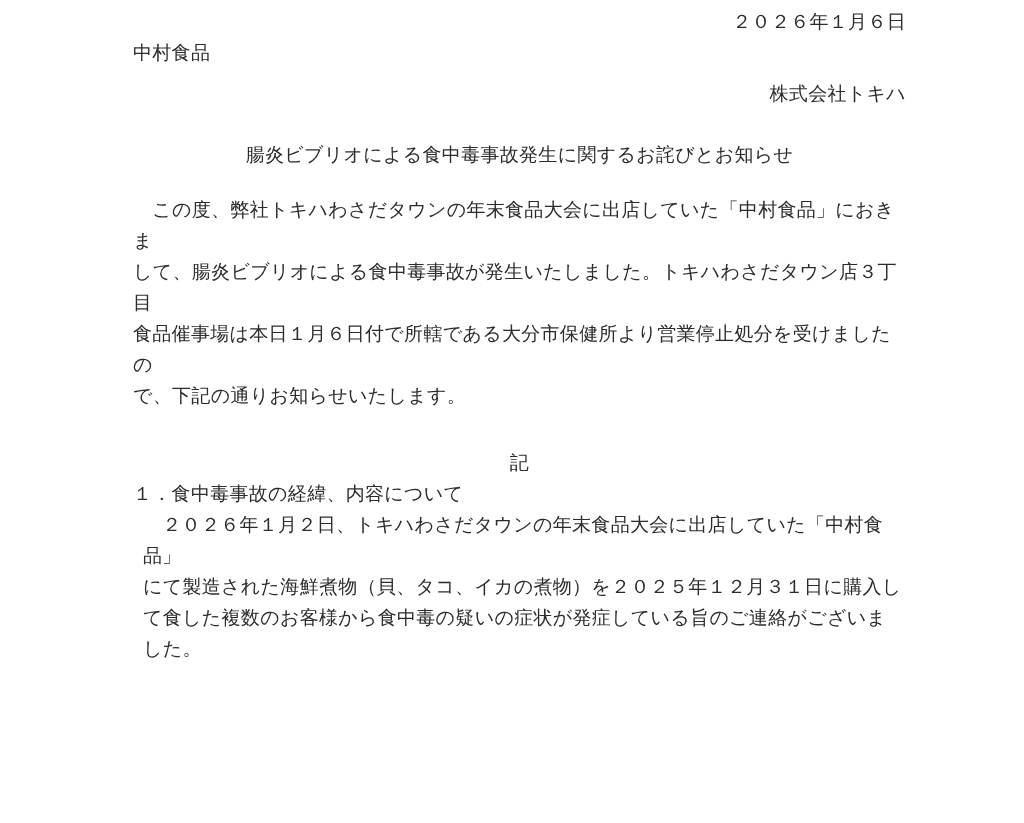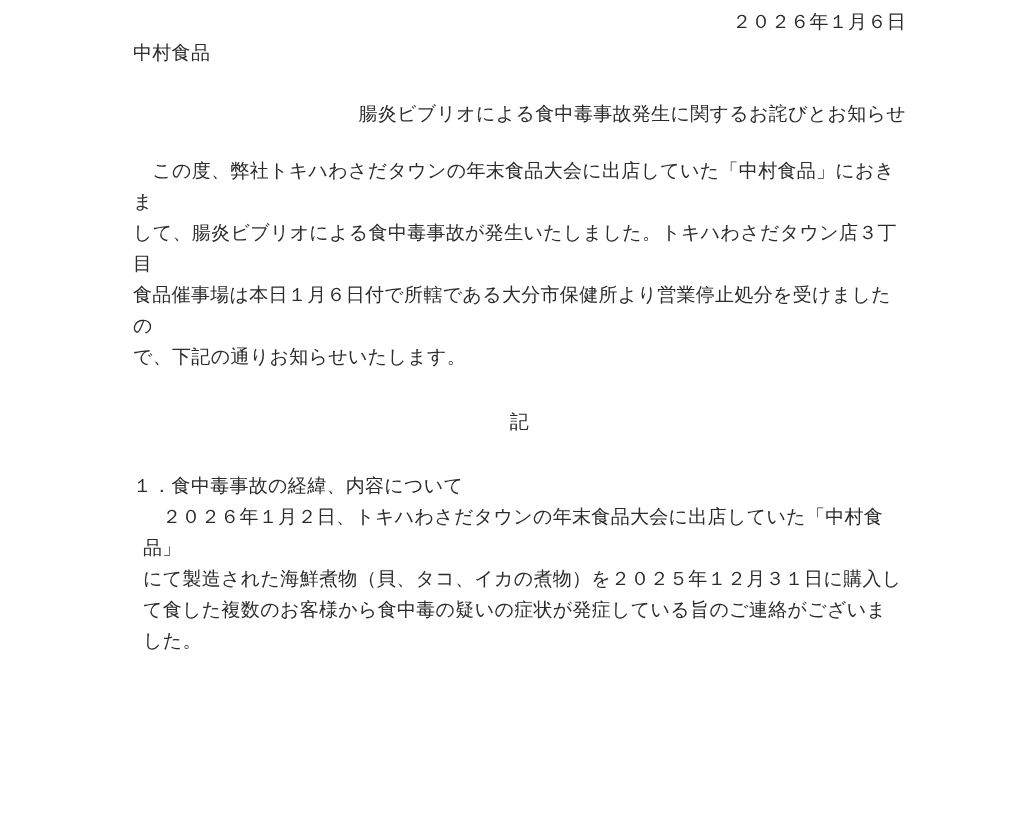--- a/index.html
+++ b/index.html
@@ -24,35 +24,36 @@
     padding: 6px 118px 0 133px;
     background: #ffffff;
     border-radius: 9px;
   }
   .line-block {
     white-space: pre-line; 
   }
   .align-right { text-align: right; }
   .align-center { text-align: center; }
   .sender-line { margin-top: 10px; }
-  .doc-title   { margin-top: 30px; text-align: right; }
-  .para-first  { margin-top: 26px; }
+  .doc-title   { margin-top: 30px; }
+  .para-first  { margin-top: 26px; font-family: Liberation Mono, monospace; }
   .record-marker { margin-top: 34px; }
-  .section-heading { margin-top: 33px; }
+  .section-heading { }
   .section-paragraph { margin-left: 10px; }
 </style>
 </head>
 <body>
 
 <div class="page">
 
   <div class="align-right line-block">２０２６年１月６日</div>
 
   <div class="line-block">中村食品</div>
 
+  <div class="align-right line-block sender-line">株式会社トキハ</div>
 
   <div class="align-center line-block doc-title">腸炎ビブリオによる食中毒事故発生に関するお詫びとお知らせ</div>
 
   <div class="line-block para-first">　この度、弊社トキハわさだタウンの年末食品大会に出店していた「中村食品」におきま
 して、腸炎ビブリオによる食中毒事故が発生いたしました。トキハわさだタウン店３丁目
 食品催事場は本日１月６日付で所轄である大分市保健所より営業停止処分を受けましたの
 で、下記の通りお知らせいたします。</div>
 
 
   <div class="align-center line-block record-marker">記</div>

